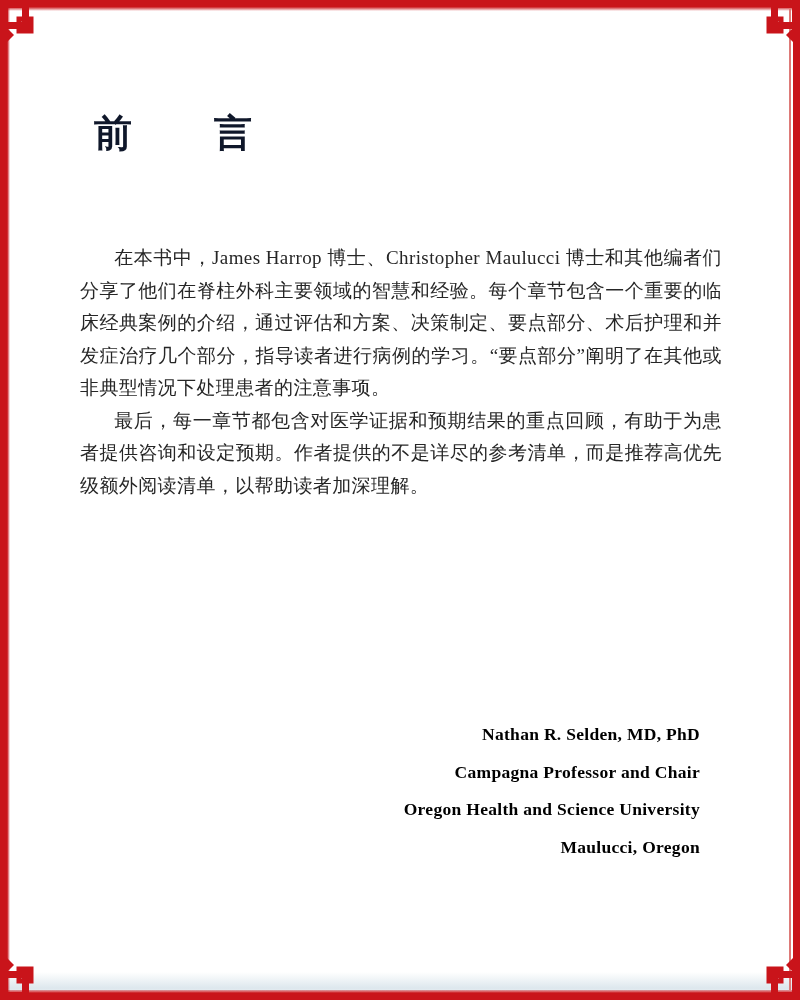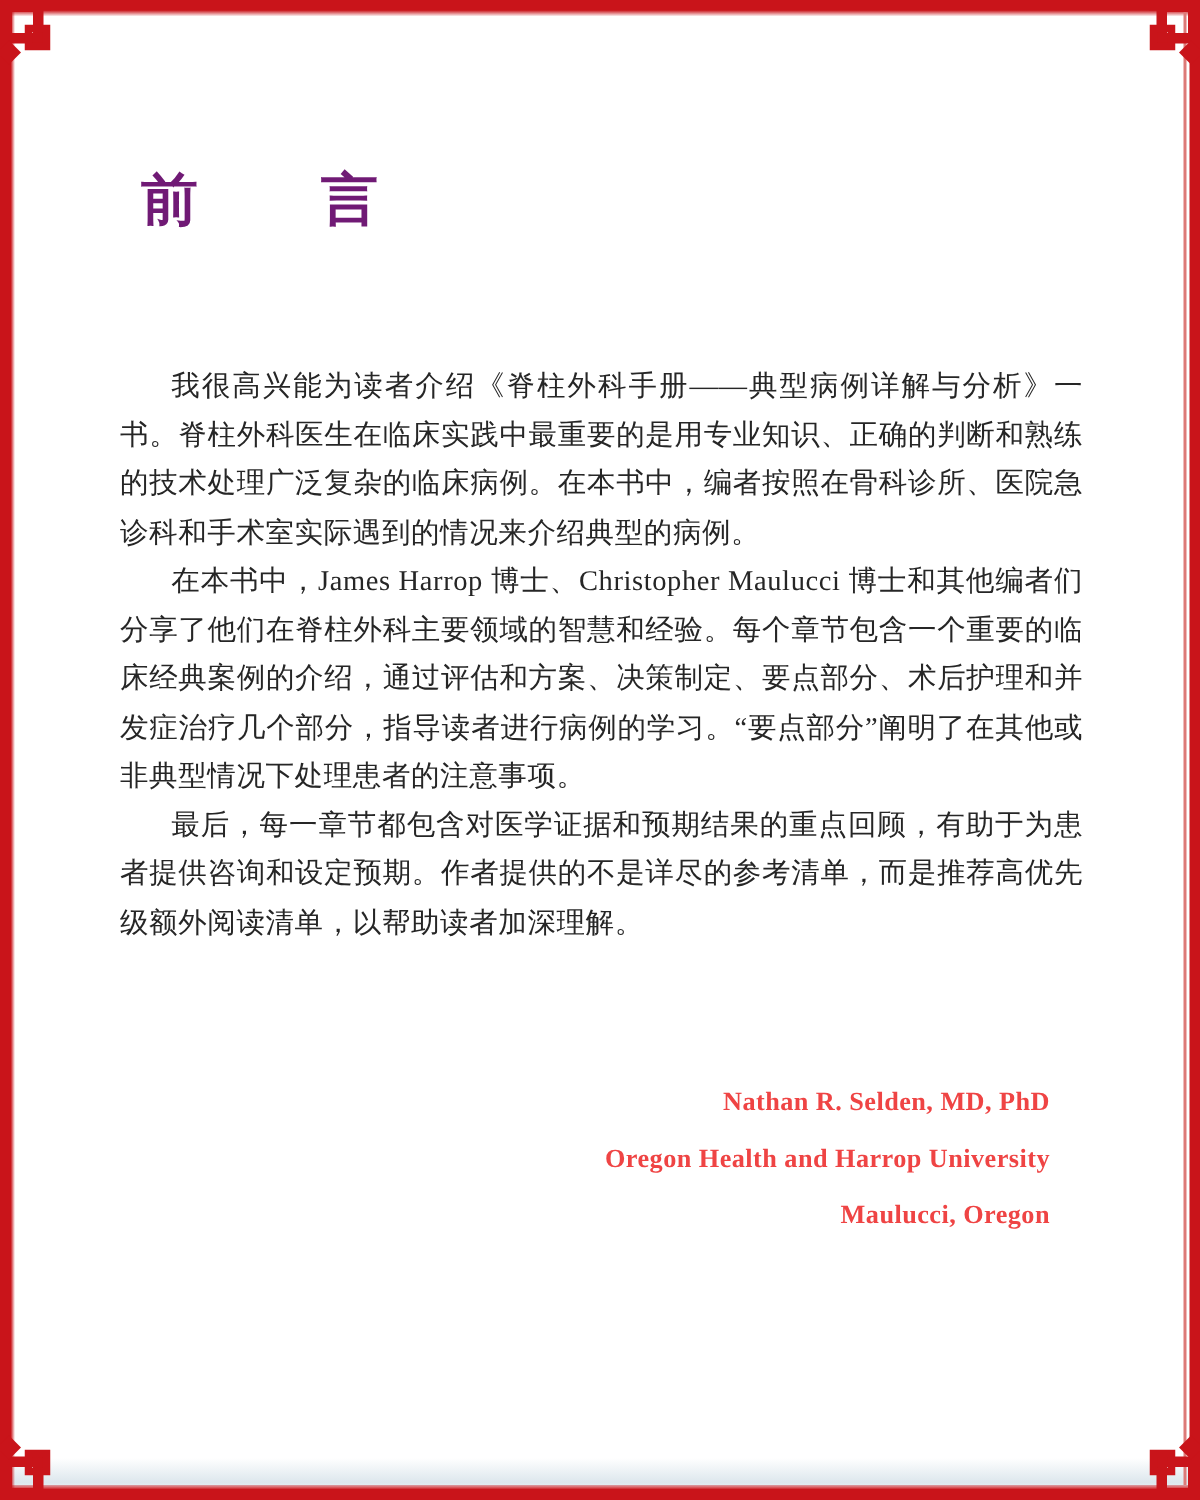--- a/index.html
+++ b/index.html
@@ -51,39 +51,39 @@
   .knot.tr { top: 0; right: 0; transform: scaleX(-1); }
   .knot.bl { bottom: 0; left: 0; transform: scaleY(-1); }
   .knot.br { bottom: 0; right: 0; transform: rotate(180deg); }
 
   
   .title {
     position: absolute; left: 94px; top: 108px;
     margin: 0;
     font-size: 38px; font-weight: 700;
     letter-spacing: 2px;
-    color: #701a75;
+    color: #0f172a;
     white-space: pre;
   }
   .body-text {
     position: absolute; left: 80px; top: 242px; width: 642px;
     font-size: 19px; line-height: 32.5px;
     text-align: justify;
     text-align-last: left;
     letter-spacing: 0.4px;
   }
   .body-text p { margin: 0; text-indent: 1.8em; }
 
   .signature {
     position: absolute; right: 100px; top: 716px; width: 480px;
     text-align: right;
     font-weight: 700;
     font-size: 17.5px;
     line-height: 37.5px;
-    color: #ef4444;
+    color: #000000;
     letter-spacing: 0.3px;
   }
 </style>
 </head>
 <body>
 
 <div class="page">
 
   <div class="border-top"></div>
   <div class="border-left"></div>
@@ -117,24 +117,24 @@
     <rect x="0" y="0" width="34" height="7" fill="#c9141a"></rect>
     <rect x="0" y="0" width="7" height="28" fill="#c9141a"></rect>
     <rect x="4.5" y="4.5" width="21" height="21" fill="none" stroke="#c9141a" stroke-width="7"></rect>
     <rect x="19" y="19" width="12" height="12" fill="none" stroke="#c9141a" stroke-width="5"></rect>
     <polygon points="6,27 14,35 6,43 -2,35" fill="#c9141a"></polygon>
   </svg>
 
   <h1 class="title">前　　言</h1>
 
   <div class="body-text">
-    <p>我很高兴能为读者介绍《脊柱外科手册——典型病例详解与分析》一书。脊柱外科医生在临床实践中最重要的是用专业知识、正确的判断和熟练的技术处理广泛复杂的临床病例。在本书中，编者按照在骨科诊所、医院急诊科和手术室实际遇到的情况来介绍典型的病例。</p>
     <p>在本书中，James Harrop 博士、Christopher Maulucci 博士和其他编者们分享了他们在脊柱外科主要领域的智慧和经验。每个章节包含一个重要的临床经典案例的介绍，通过评估和方案、决策制定、要点部分、术后护理和并发症治疗几个部分，指导读者进行病例的学习。“要点部分”阐明了在其他或非典型情况下处理患者的注意事项。</p>
     <p>最后，每一章节都包含对医学证据和预期结果的重点回顾，有助于为患者提供咨询和设定预期。作者提供的不是详尽的参考清单，而是推荐高优先级额外阅读清单，以帮助读者加深理解。</p>
   </div>
 
   <div class="signature">
     <div>Nathan R. Selden, MD, PhD</div>
-    <div>Oregon Health and Harrop University</div>
+    <div>Campagna Professor and Chair</div>
+    <div>Oregon Health and Science University</div>
     <div>Maulucci, Oregon</div>
   </div>
 
 </div>
 
 </body></html>

